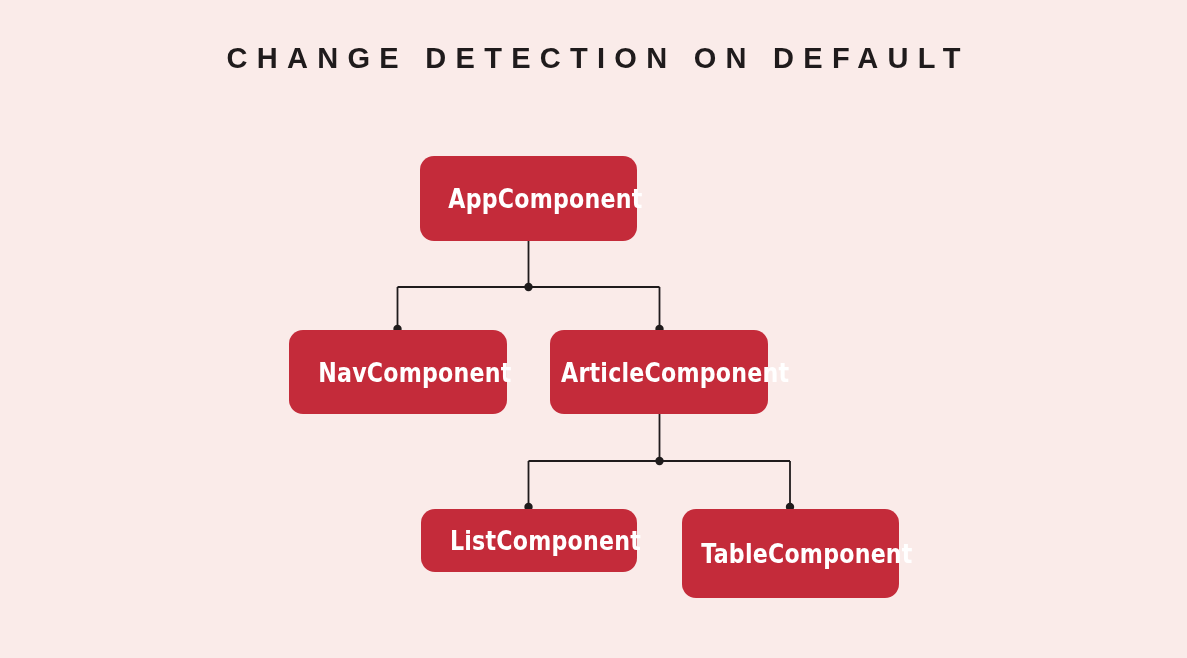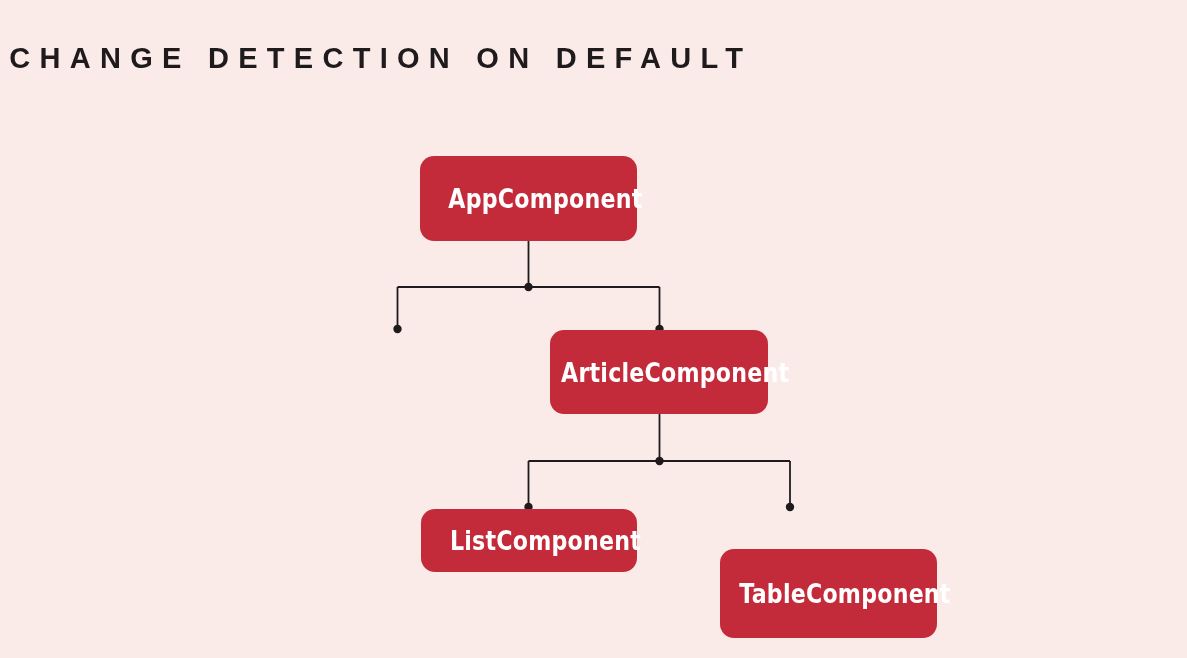--- a/index.html
+++ b/index.html
@@ -16,21 +16,21 @@
     font-family:"Liberation Sans", sans-serif;
     position:relative;
   }
   .canvas{
     position:absolute;
     left:0;top:0;width:1187px;height:658px;
   }
   .diagram-title{
     position:absolute;
     left:0;top:42px;width:1187px;
-    text-align:left;
+    text-align:center;
     font-size:29px;
     font-weight:700;
     letter-spacing:0.32em;
     color:var(--title);
     text-indent:0.32em; 
     white-space:nowrap;
   }
   .node{
     position:absolute;
     background:var(--node);
@@ -47,21 +47,21 @@
     font-weight:700;
     font-size:27px;
     transform:scaleX(0.82);
     white-space:nowrap;
     letter-spacing:0.01em;
   }
   #node-app    {left:420px; top:156px; width:217px; height:85px;}
   #node-nav    {left:289px; top:330px; width:218px; height:84px;}
   #node-article{left:550px; top:330px; width:218px; height:84px;}
   #node-list   {left:421px; top:509px; width:216px; height:63px;}
-  #node-table  {left:720px; top:509px; width:217px; height:89px;margin-top:40px;}
+  #node-table  {left:682px; top:509px; width:217px; height:89px;}
   svg.connectors{
     position:absolute;
     left:0;top:0;
     pointer-events:none;
   }
   svg.connectors line{
     stroke:var(--line);
     stroke-width:1.8;
   }
   svg.connectors circle{
@@ -91,20 +91,23 @@
     <line x1="790" y1="461" x2="790" y2="509"></line>
     <circle cx="659.5" cy="461" r="4.2"></circle>
     <circle cx="528.5" cy="507" r="4.2"></circle>
     <circle cx="790" cy="507" r="4.2"></circle>
   </svg>
 
   <div class="node" id="node-app">
     <span class="node-label">AppComponent</span>
   </div>
 
+  <div class="node" id="node-nav">
+    <span class="node-label">NavComponent</span>
+  </div>
 
   <div class="node" id="node-article">
     <span class="node-label">ArticleComponent</span>
   </div>
 
   <div class="node" id="node-list">
     <span class="node-label">ListComponent</span>
   </div>
 
   <div class="node" id="node-table">

